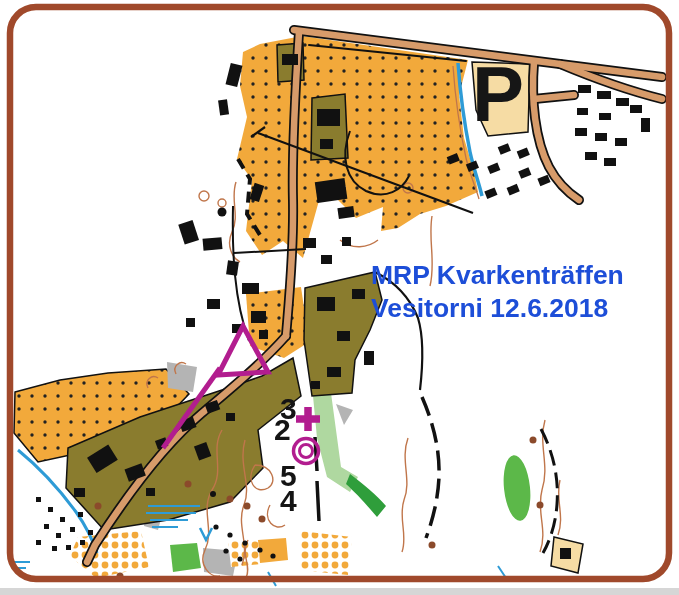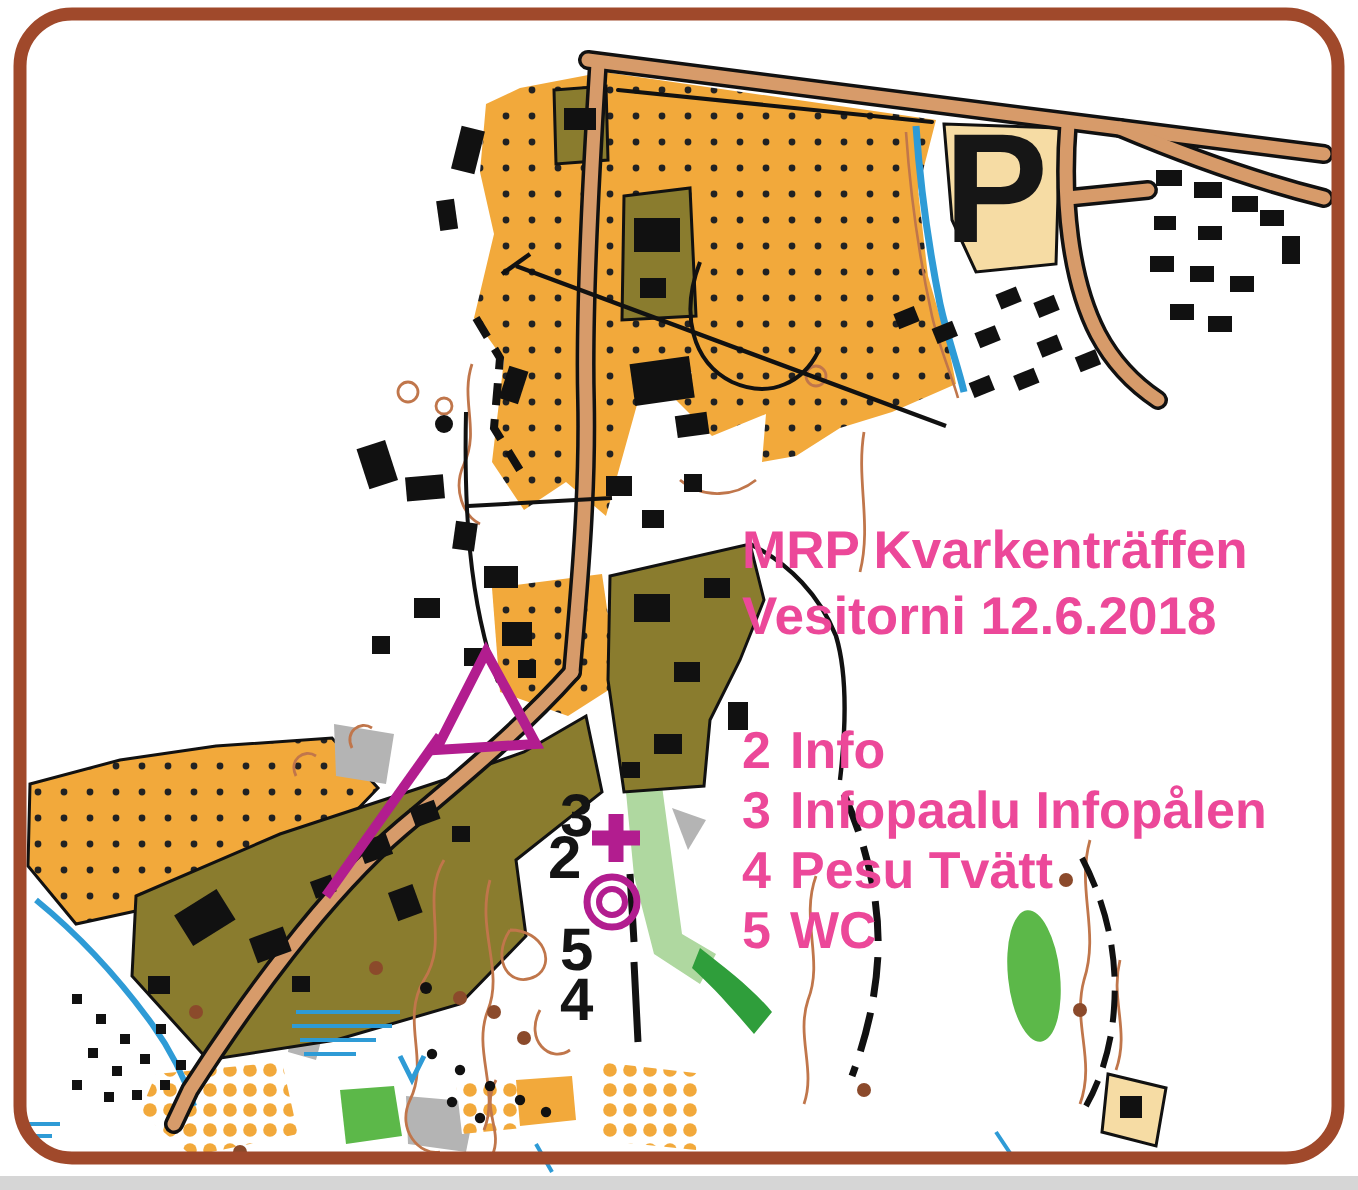--- a/index.html
+++ b/index.html
@@ -1,19 +1,19 @@
 <!DOCTYPE html>
 <html><head>
 <meta charset="utf-8">
 <style>
   html,body{margin:0;padding:0;background:#fff;}
   #stage{position:relative;width:679px;height:595px;background:#fff;overflow:hidden;
          font-family:"Liberation Sans","DejaVu Sans",sans-serif;}
   #mapsvg{position:absolute;left:0;top:0;}
-  .ovl{position:absolute;color:#ec4899;font-weight:700;white-space:nowrap;}
+  .ovl{position:absolute;color:#1d4ed8;font-weight:700;white-space:nowrap;}
   #title{left:371px;top:259px;font-size:26.5px;line-height:33px;}
   #legend{left:371px;top:360px;font-size:26px;line-height:30px;}
   .leg-num{display:inline-block;min-width:24px;}
   #parking-label{left:472px;top:55px;font-size:78px;line-height:78px;color:#161616;}
   .ctl{font-size:30px;line-height:26px;color:#141414;}
   #ctl-3{left:280px;top:396px;}
   #ctl-2{left:274px;top:417px;}
   #ctl-5{left:280px;top:463px;}
   #ctl-4{left:280px;top:488px;}
   #footer-bar{position:absolute;left:0;top:588px;width:679px;height:7px;background:#D6D6D6;}
@@ -245,30 +245,16 @@
 <div id="ctl-3" class="ovl ctl">3</div>
 <div id="ctl-2" class="ovl ctl">2</div>
 <div id="ctl-5" class="ovl ctl">5</div>
 <div id="ctl-4" class="ovl ctl">4</div>
 
 <div id="title" class="ovl">
   <div>MRP Kvarkenträffen</div>
   <div>Vesitorni 12.6.2018</div>
 </div>
 
-<div id="legend" class="ovl">
-  <div class="legend-row">
-    <span class="leg-num">2</span><span>Info</span>
-  </div>
-  <div class="legend-row">
-    <span class="leg-num">3</span><span>Infopaalu Infopålen</span>
-  </div>
-  <div class="legend-row">
-    <span class="leg-num">4</span><span>Pesu Tvätt</span>
-  </div>
-  <div class="legend-row">
-    <span class="leg-num">5</span><span>WC</span>
-  </div>
+
+<div id="footer-bar"></div>
+
 </div>
 
-<div id="footer-bar"></div>
-
-</div>
-
 </body></html>

